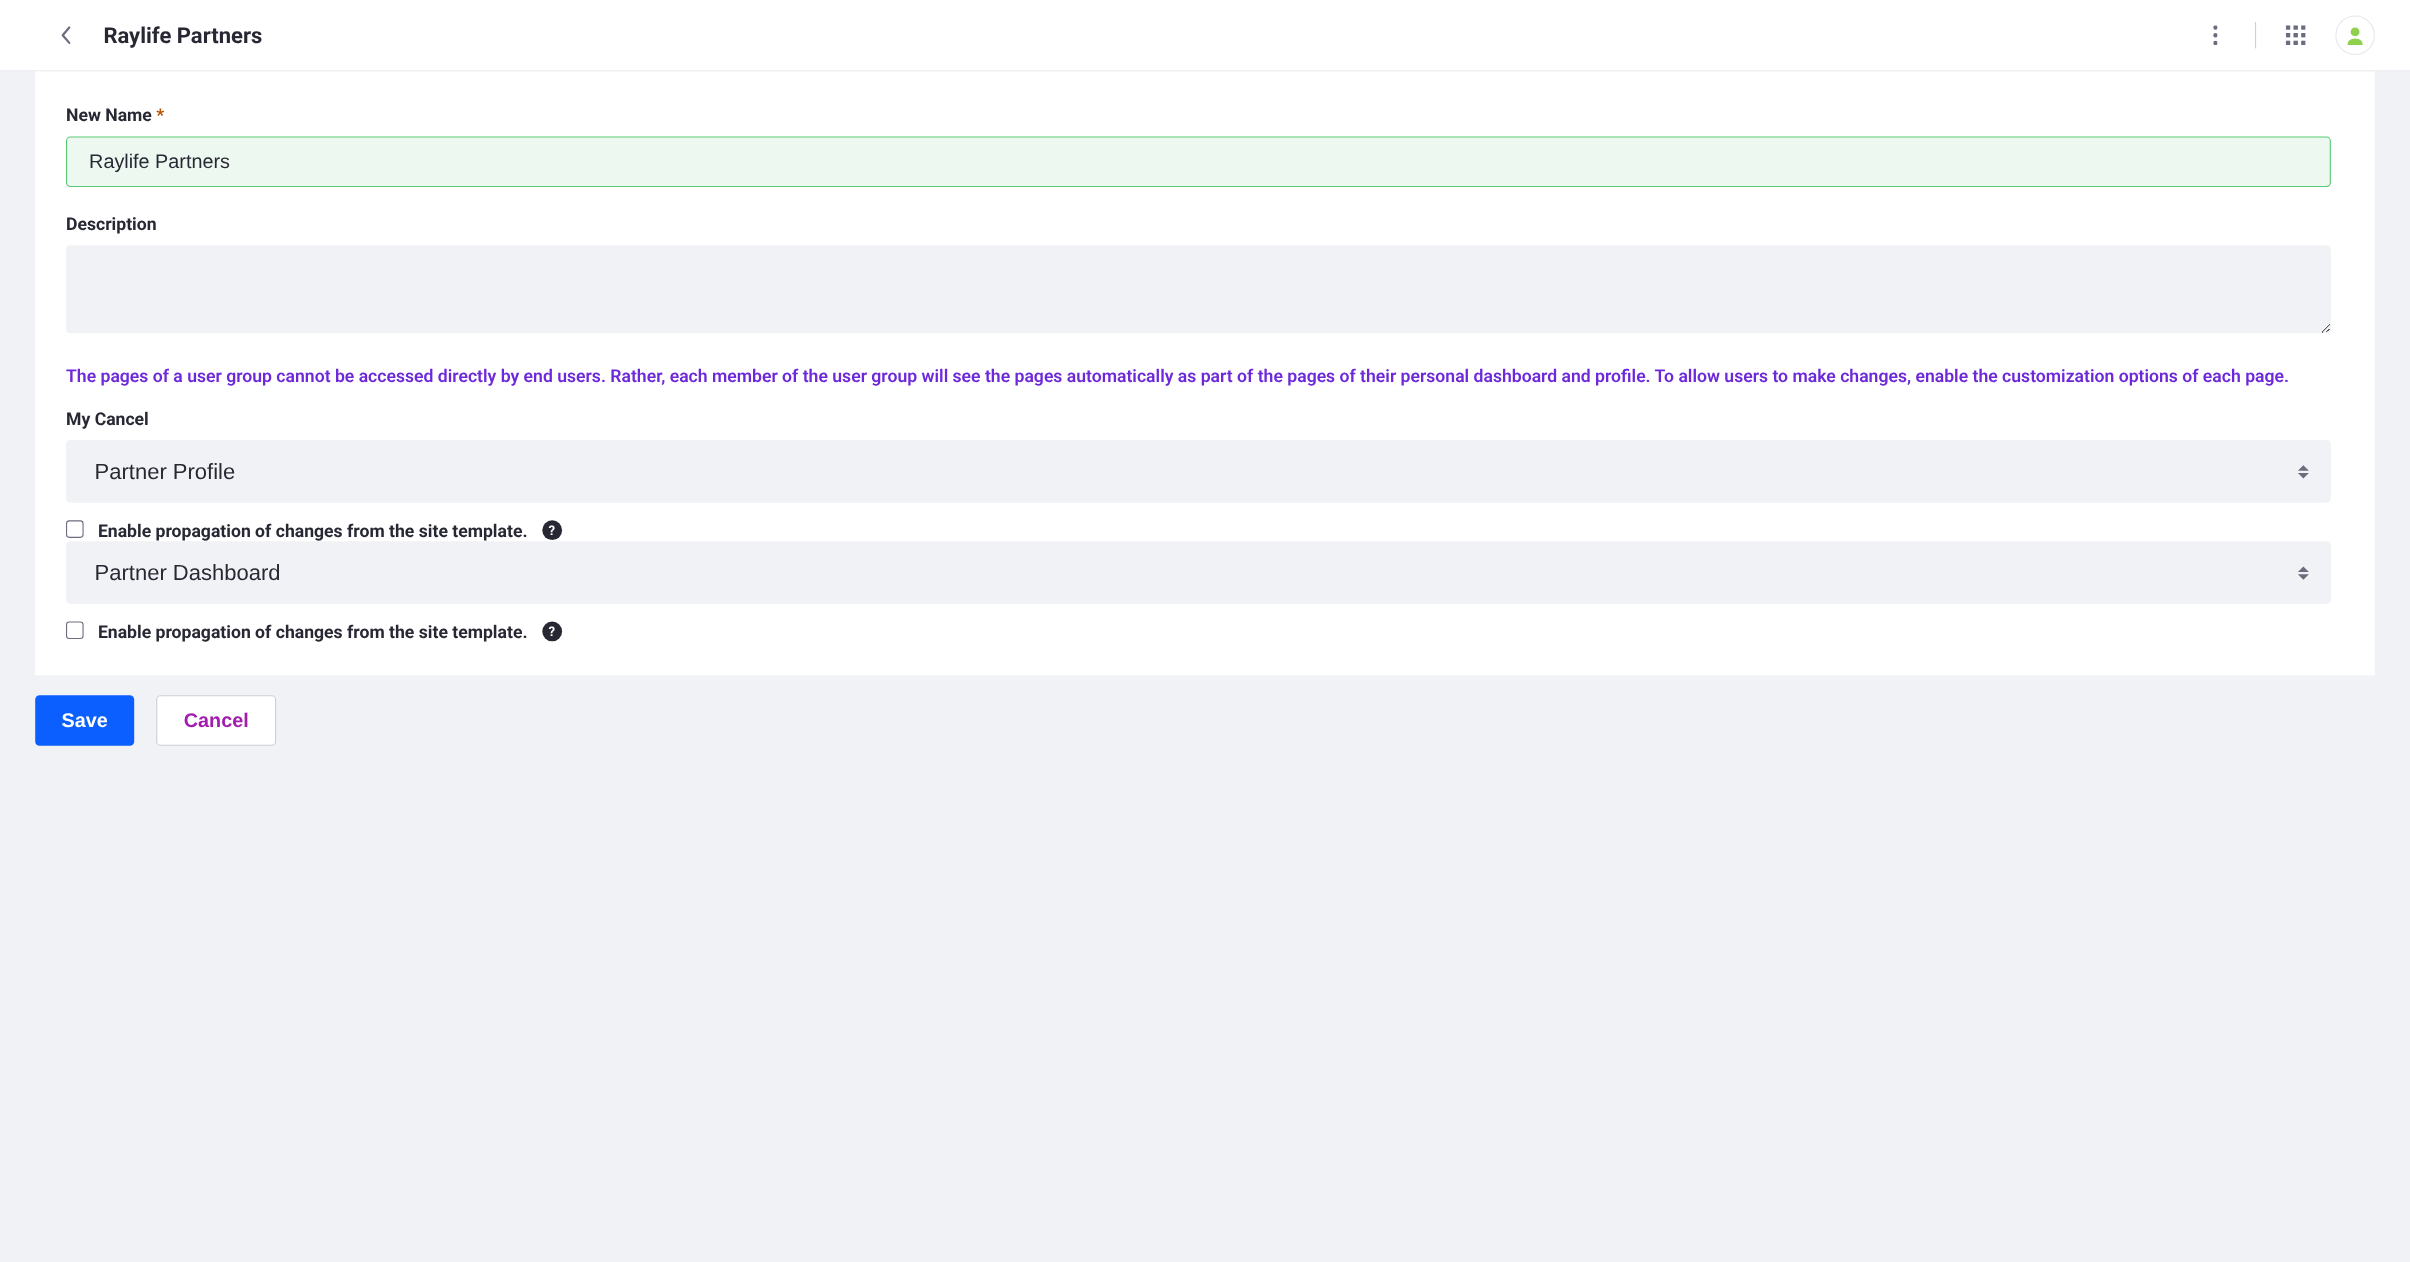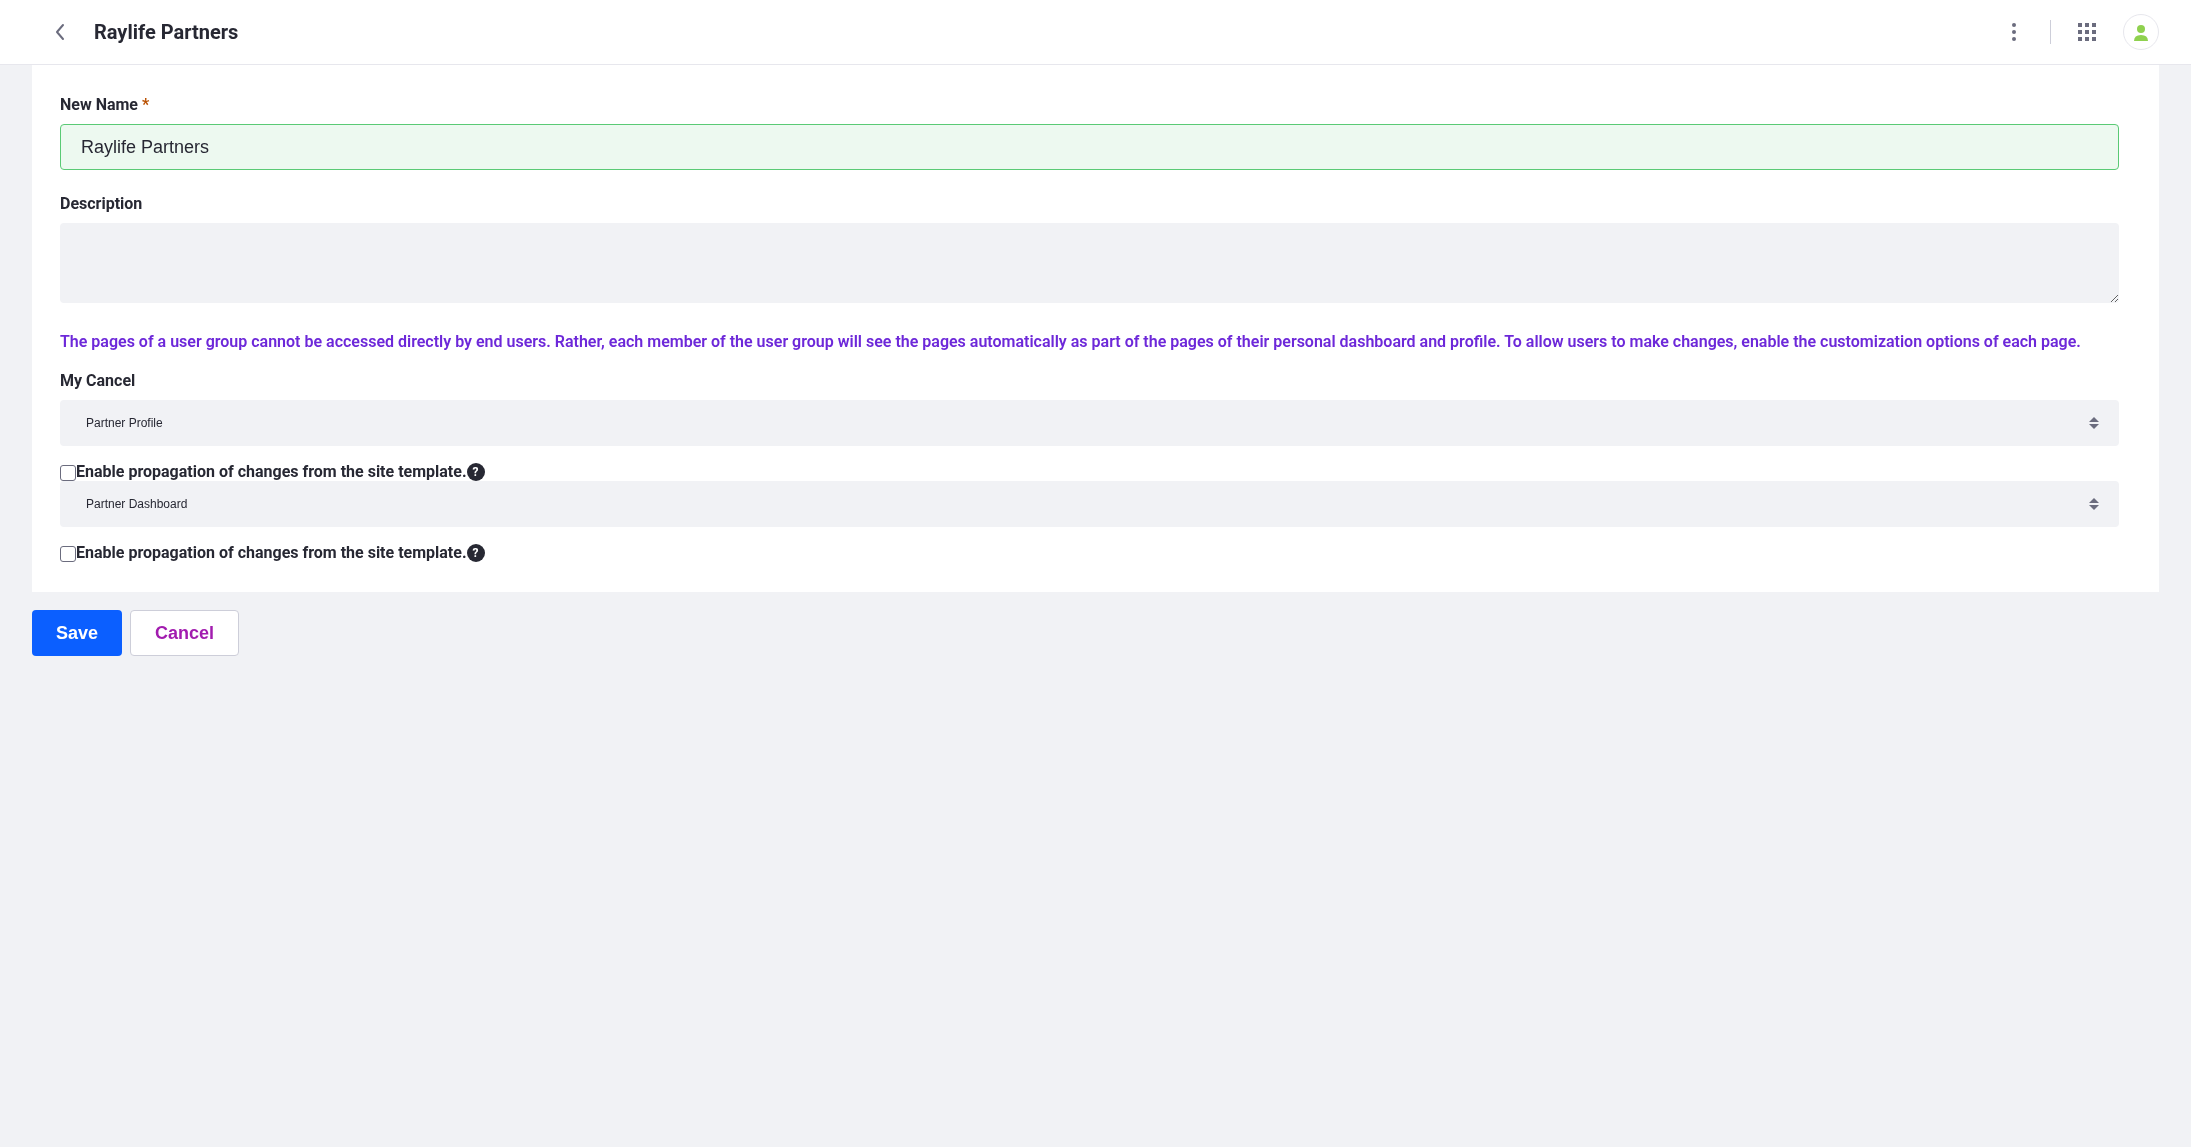--- a/index.html
+++ b/index.html
@@ -114,26 +114,26 @@
     font-weight: 600;
     font-size: 16px;
     line-height: 1.4;
     margin-bottom: 18px;
   }
   .select-wrap {
     position: relative;
   }
   .select {
     width: 100%;
-    height: 46px;
+    height: 57px;
     border: none;
     background: #f1f2f5;
     border-radius: 4px;
     padding: 0 40px 0 26px;
-    font-size: 12px;
+    font-size: 20px;
     color: #272833;
     appearance: none;
     cursor: pointer;
     outline: none;
   }
   .select-caret {
     position: absolute;
     right: 20px;
     top: 50%;
     transform: translateY(-50%);
@@ -144,22 +144,22 @@
   }
   .caret-up, .caret-down {
     width: 0; height: 0;
     border-left: 5px solid transparent;
     border-right: 5px solid transparent;
   }
   .caret-up { border-bottom: 5px solid #6b6c7e; }
   .caret-down { border-top: 5px solid #6b6c7e; }
   .checkbox-row {
     display: flex;
-    align-items: flex-end;
-    gap: 0;
+    align-items: flex-start;
+    gap: 13px;
     margin-top: 16px;
     margin-bottom: 28px;
   }
   .checkbox-row:last-child { margin-bottom: 0; }
   .checkbox {
     width: 16px;
     height: 16px;
     border: 1.5px solid #6b6c7e;
     border-radius: 3px;
     cursor: pointer;
@@ -179,21 +179,21 @@
     color: #fff;
     font-size: 12px;
     font-weight: 700;
     display: flex;
     align-items: center;
     justify-content: center;
     cursor: help;
   }
   .button-row {
     display: flex;
-    gap: 8px;
+    gap: 20px;
     padding-bottom: 32px;
   }
   .btn {
     height: 46px;
     padding: 0 24px;
     border-radius: 4px;
     font-size: 18px;
     font-weight: 600;
     cursor: pointer;
     display: flex;

